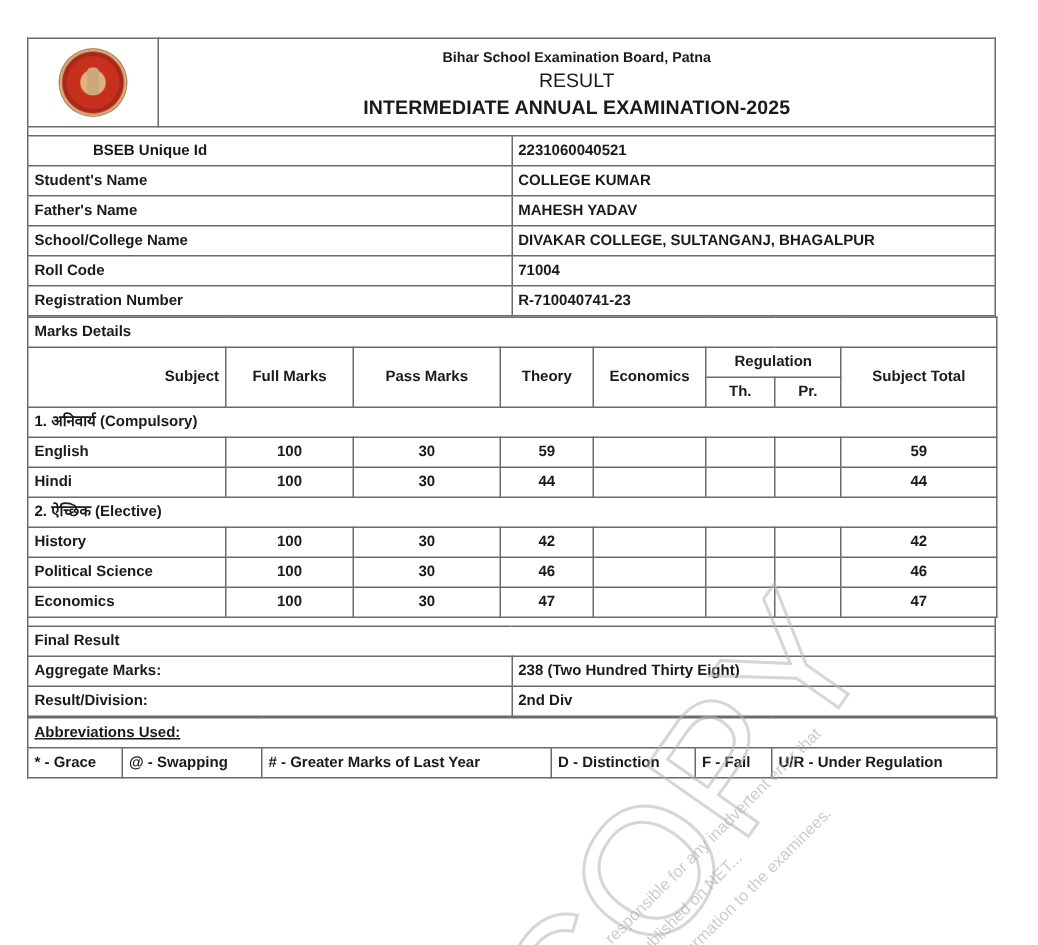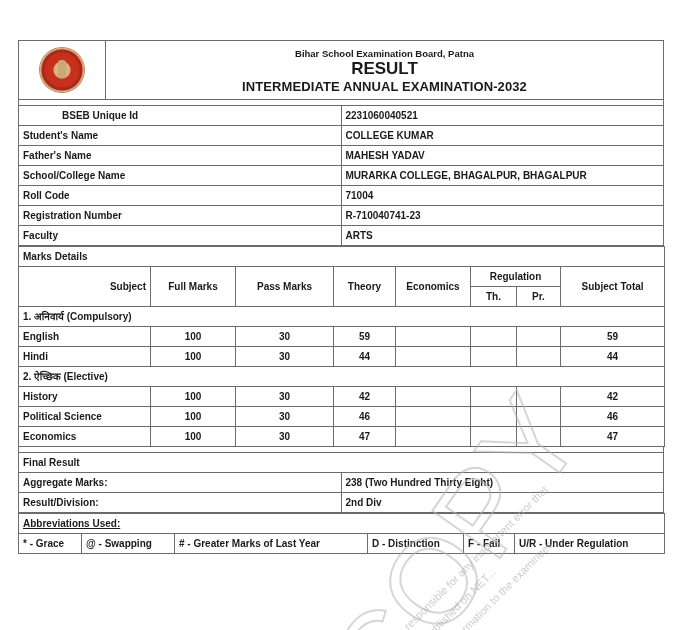--- a/index.html
+++ b/index.html
@@ -1,33 +1,33 @@
 <!DOCTYPE html>
 <html><head>
 <meta charset="utf-8">
 <style>
   html, body { margin: 0; padding: 0; background: #ffffff; }
   body {
     width: 692px; height: 630px; position: relative; overflow: hidden;
     font-family: "Liberation Sans", "DejaVu Sans", sans-serif;
     color: #1a1a1a;
   }
-  .sheet { position: absolute; left: 18px; top: 40px; width: 646px; }
+  .sheet { position: absolute; left: 18px; top: 25px; width: 646px; }
   table { border-collapse: collapse; width: 646px; table-layout: fixed; }
   td, th {
     border: 1px solid #6b6b6b;
     font-size: 10px; font-weight: bold;
     padding: 0 4px; height: 19px; line-height: 19px;
     white-space: nowrap; overflow: hidden;
   }
   .hdr td { height: 58px; padding: 0; }
   .logo-cell { width: 86px; text-align: center; vertical-align: middle; }
   .title-cell { text-align: center; vertical-align: middle; }
   .t-board { font-size: 9.5px; font-weight: bold; line-height: 13px; margin-top: 2px; }
-  .t-result { font-size: 17px; font-weight: bold; line-height: 17px; }
+  .t-result { font-size: 13px; font-weight: normal; line-height: 17px; }
   .t-exam { font-size: 13px; font-weight: bold; line-height: 19px; letter-spacing: 0.1px; }
   .gap td { height: 5px; line-height: 5px; padding: 0; border-left: 1px solid #6b6b6b; border-right: 1px solid #6b6b6b; }
   .info td:first-child { width: 251px; }
   .center { text-align: center; }
   .marks th { font-weight: bold; text-align: center; }
   .marks .subj-h { text-align: right; }
   .section td { text-align: left; }
   .abbr-title { text-decoration: underline; }
   .logo {
     width: 44px; height: 44px; border-radius: 50%;
@@ -64,21 +64,21 @@
     <tbody>
         <tr class="hdr">
       <td class="logo-cell">
         <div class="logo">
               <div class="figure"></div>
             </div>
       </td>
       <td class="title-cell">
         <div class="t-board">Bihar School Examination Board, Patna</div>
         <div class="t-result">RESULT</div>
-        <div class="t-exam">INTERMEDIATE ANNUAL EXAMINATION-2032</div>
+        <div class="t-exam">INTERMEDIATE ANNUAL EXAMINATION-2025</div>
       </td>
     </tr>
   </tbody>
     </table>
 
   <table>
     <tbody>
         <tr class="gap">
           <td colspan="2" style="border-top:none;border-bottom:1px solid #6b6b6b;"></td>
         </tr>
@@ -91,33 +91,29 @@
         <tr class="info">
           <td style="width: 251px;">Student's Name</td>
           <td>COLLEGE KUMAR</td>
         </tr>
         <tr class="info">
           <td style="width: 251px;">Father's Name</td>
           <td>MAHESH YADAV</td>
         </tr>
         <tr class="info">
           <td style="width: 251px;">School/College Name</td>
-          <td>MURARKA COLLEGE, BHAGALPUR, BHAGALPUR</td>
+          <td>DIVAKAR COLLEGE, SULTANGANJ, BHAGALPUR</td>
         </tr>
         <tr class="info">
           <td style="width: 251px;">Roll Code</td>
           <td>71004</td>
         </tr>
         <tr class="info">
           <td style="width: 251px;">Registration Number</td>
           <td>R-710040741-23</td>
-        </tr>
-        <tr class="info">
-          <td style="width: 251px;">Faculty</td>
-          <td>ARTS</td>
         </tr>
       </tbody>
   </table>
 
   <table class="marks">
     <colgroup>
       <col style="width:132px">
         <col style="width:85px">
         <col style="width:98px">
         <col style="width:62px">

